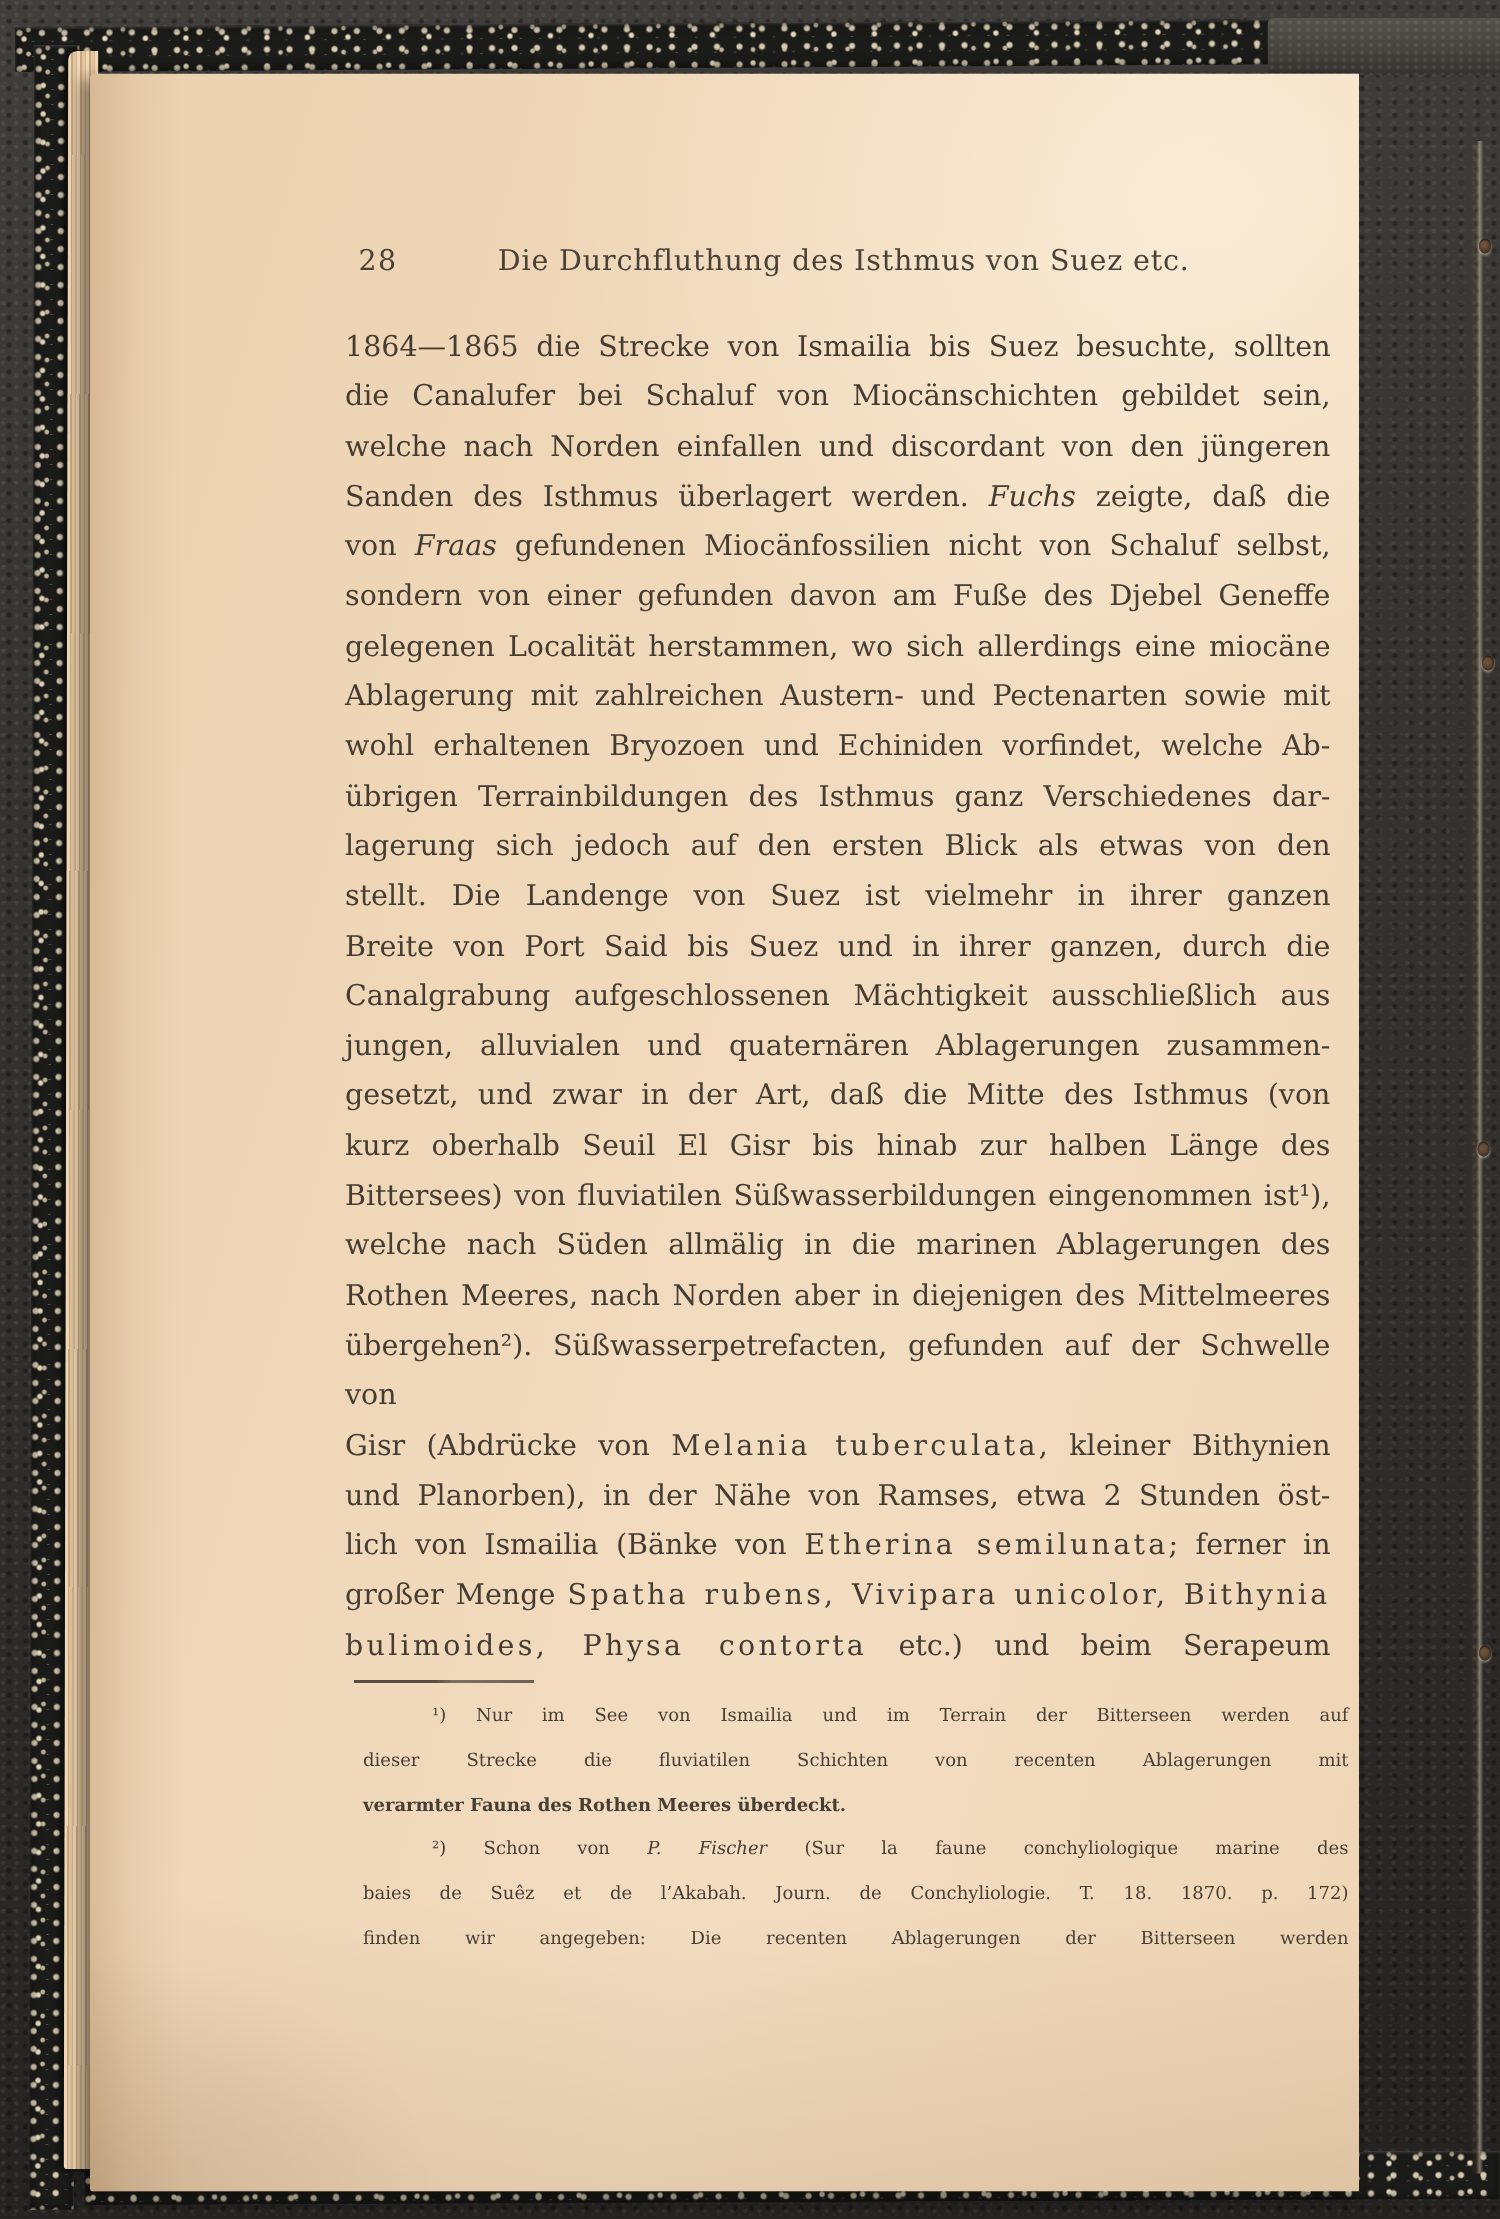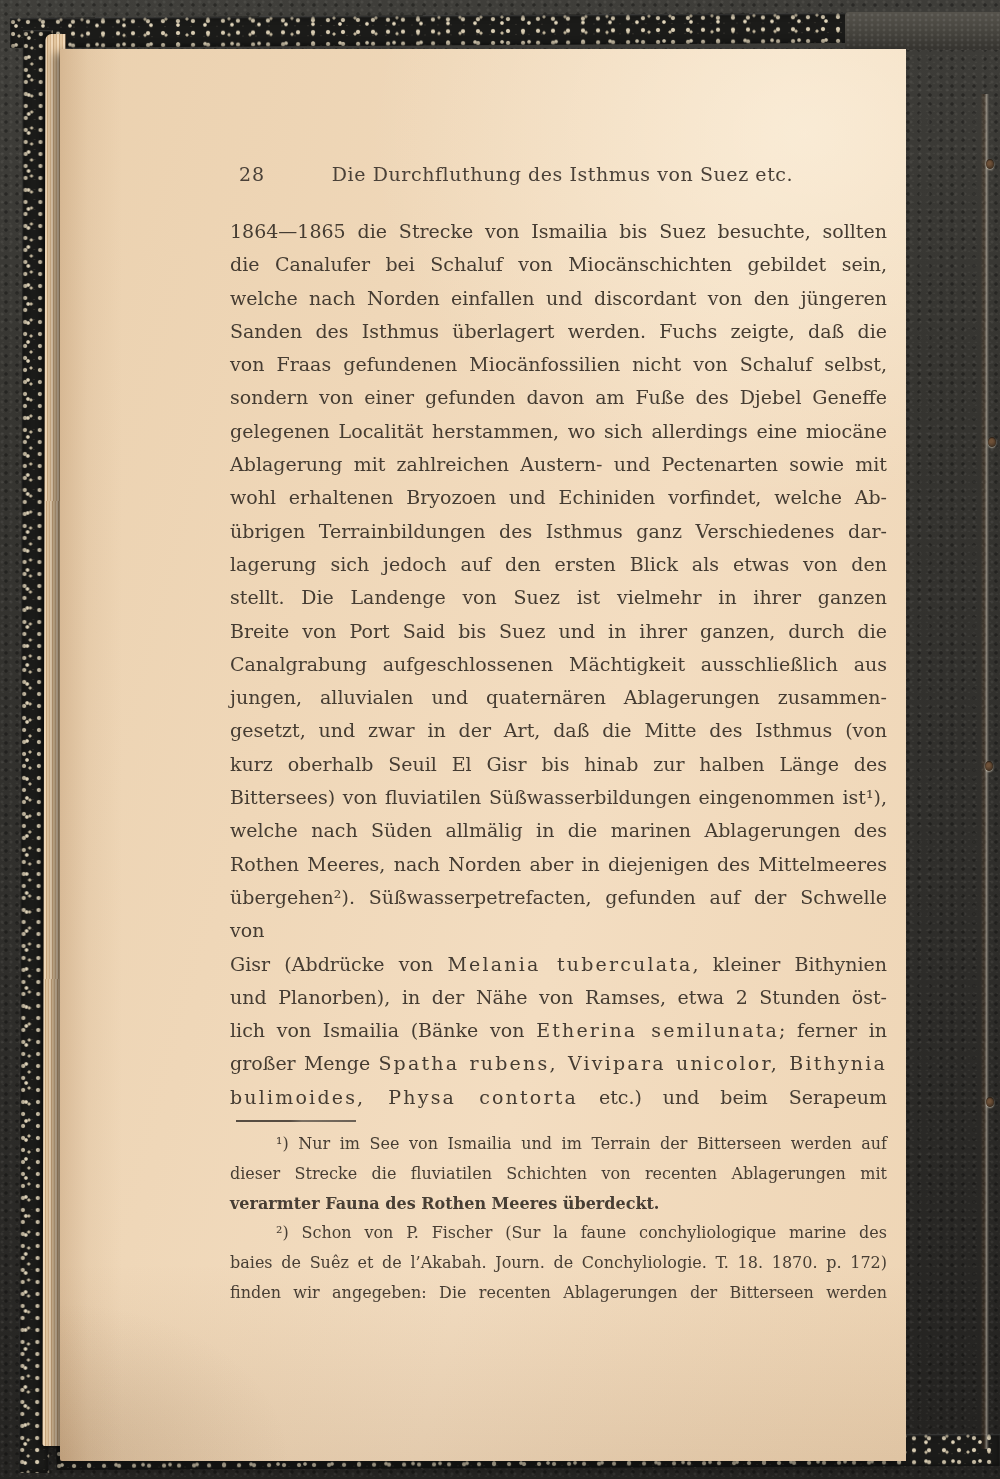--- a/index.html
+++ b/index.html
@@ -81,29 +81,29 @@
     font-size:19px;color:#4a4138;text-align:center;letter-spacing:0.03em;
   }
   .pnum{position:absolute;left:5px;letter-spacing:0.05em;}
   .bodytext{
     position:absolute;left:170px;top:166px;width:657px;
     font-size:19px;line-height:33.3px;color:#453c32;
   }
   .tline{text-align:justify;text-align-last:justify;white-space:normal;}
   .tline.nojust{text-align-last:left;font-weight:bold;}
   .tline.indent{text-indent:46px;}
-  .it{}
+  .it{font-style:italic;}
   .sp{letter-spacing:0.115em;}
   .frule{
     position:absolute;left:176px;top:1071px;width:120px;height:2px;
     background:linear-gradient(90deg,#564c41 0 45%, #7a6f61 55%, #6a6055 100%);
   }
   .footnotes{
-    position:absolute;left:170px;top:1080px;width:657px;
-    font-size:16px;line-height:29.8px;color:#473e34;
+    position:absolute;left:182px;top:1080px;width:657px;
+    font-size:12px;line-height:29.8px;color:#473e34;
   }
 </style>
 </head>
 <body>
 
 <div class="cover"></div>
 <div class="marble marble-top"></div>
 <div class="corner"></div>
 <div class="marble marble-left"></div>
 <div class="marble marble-bottom"></div>

